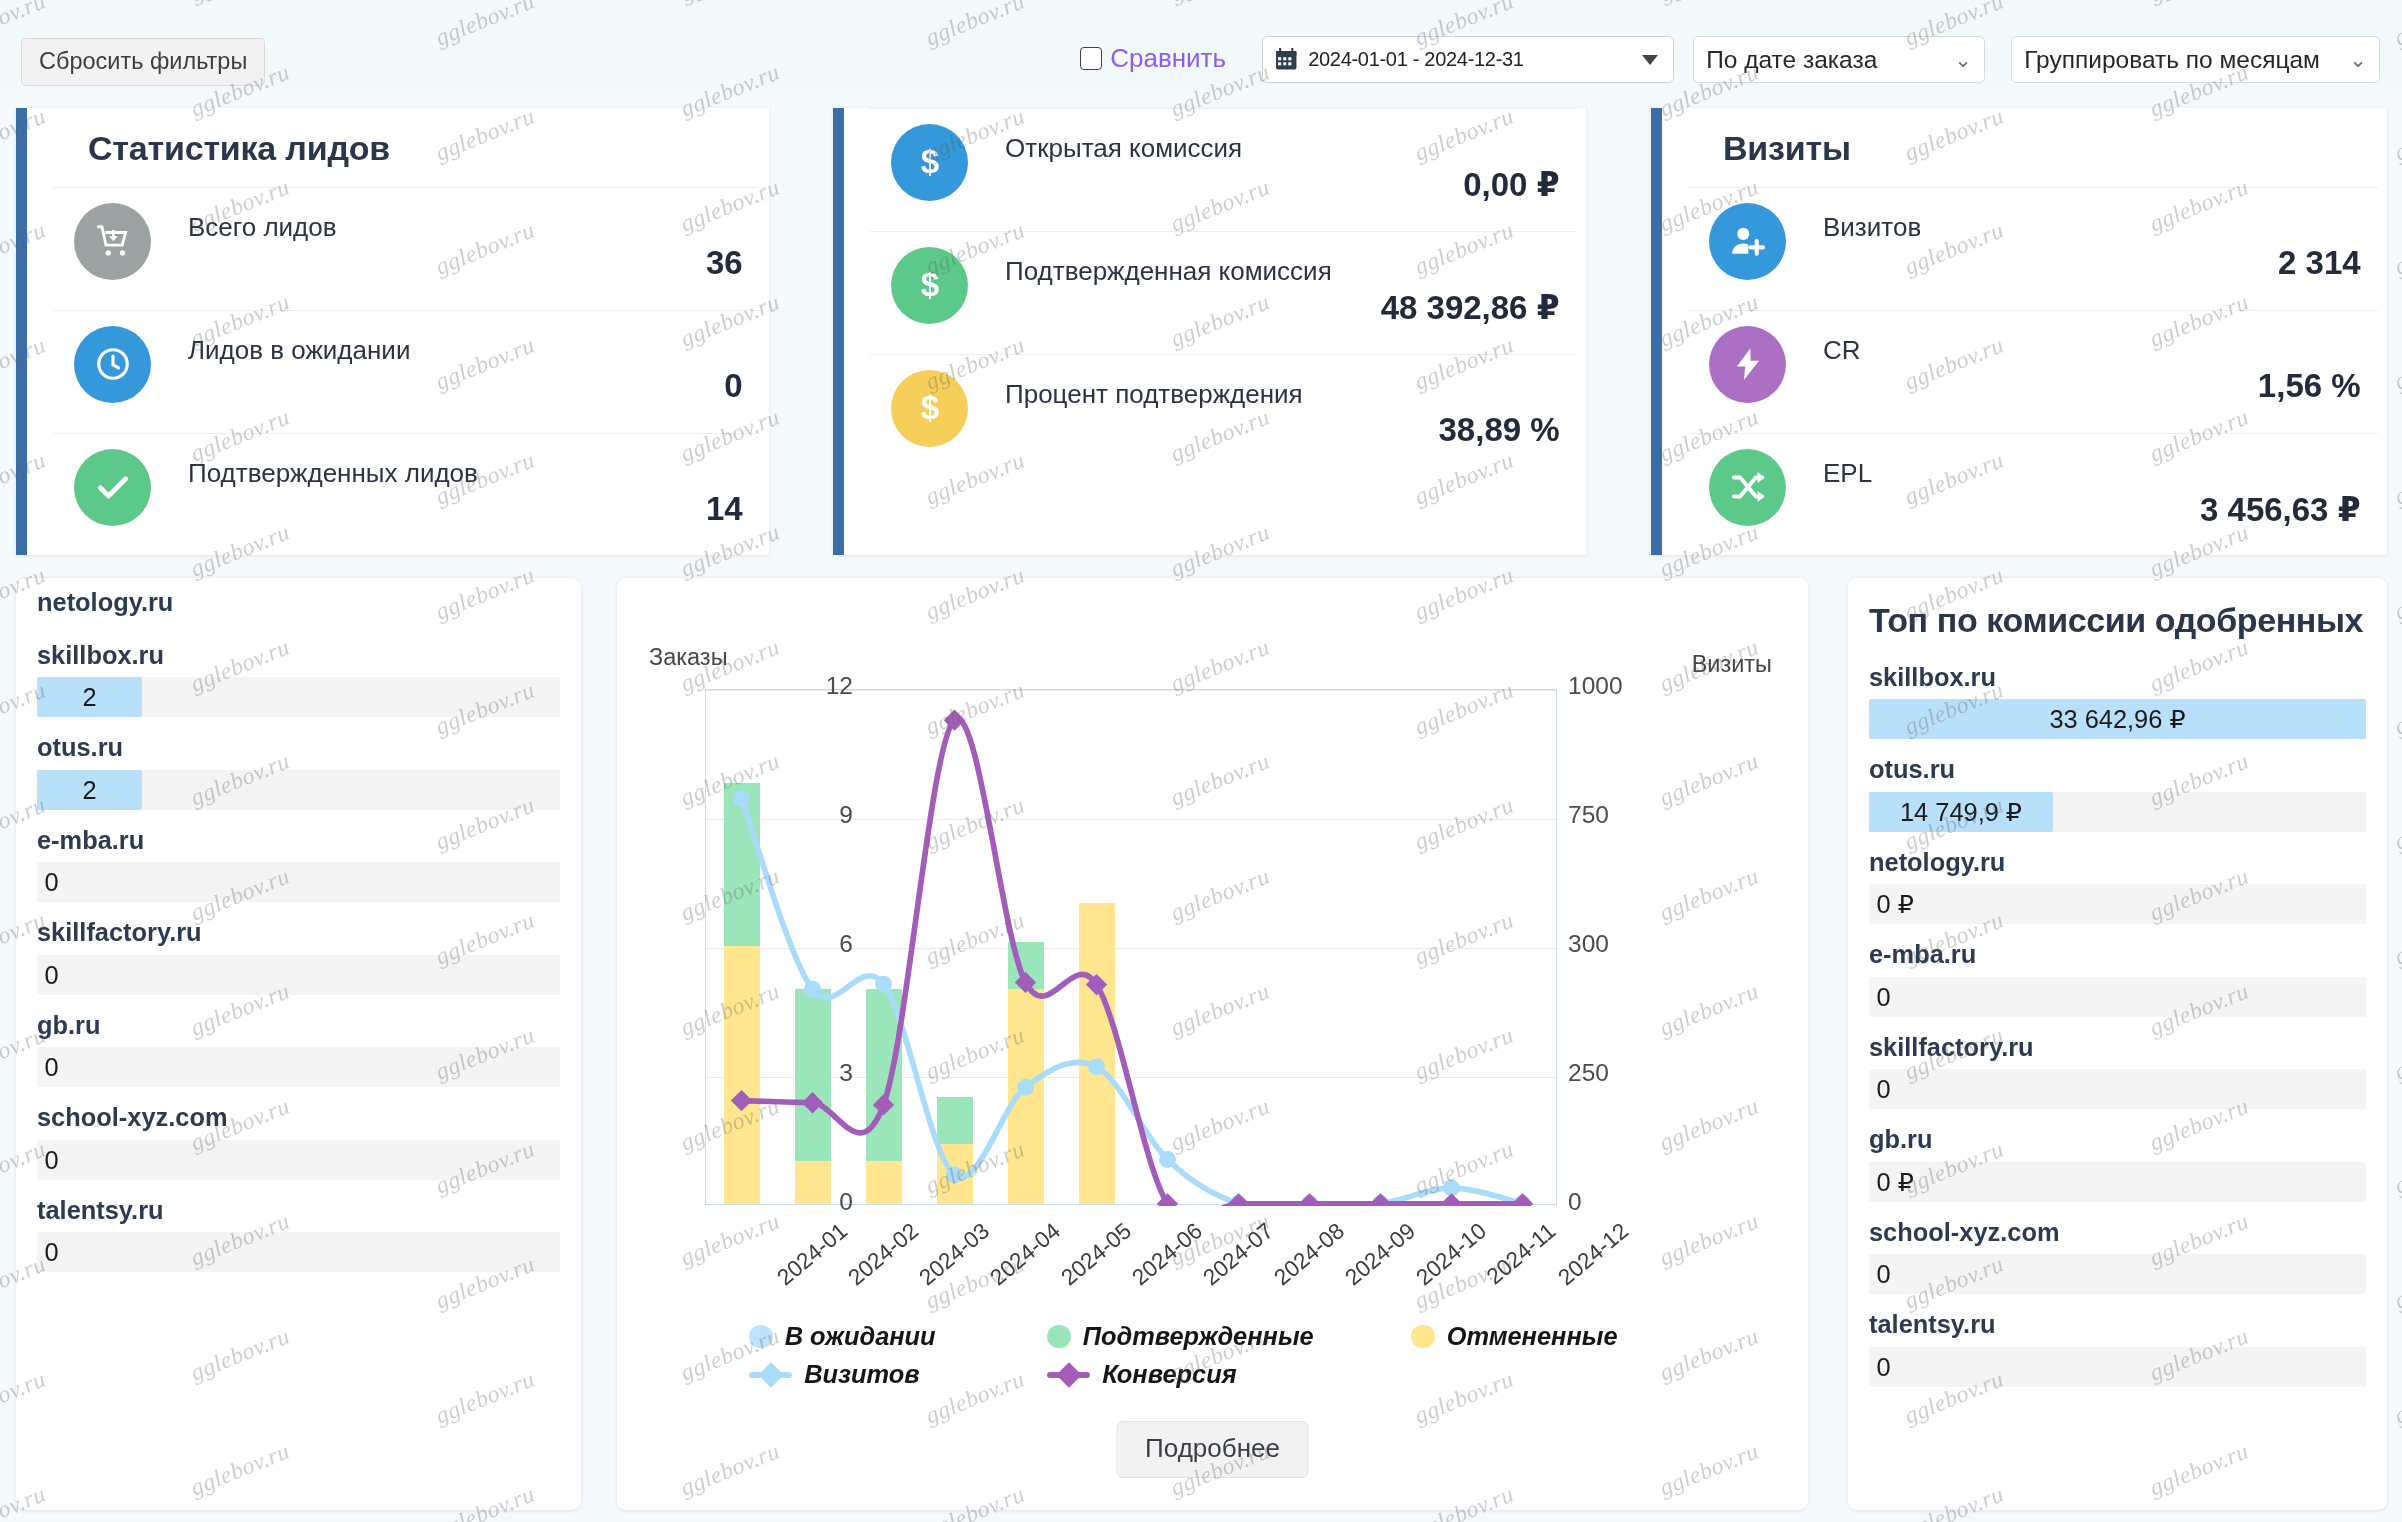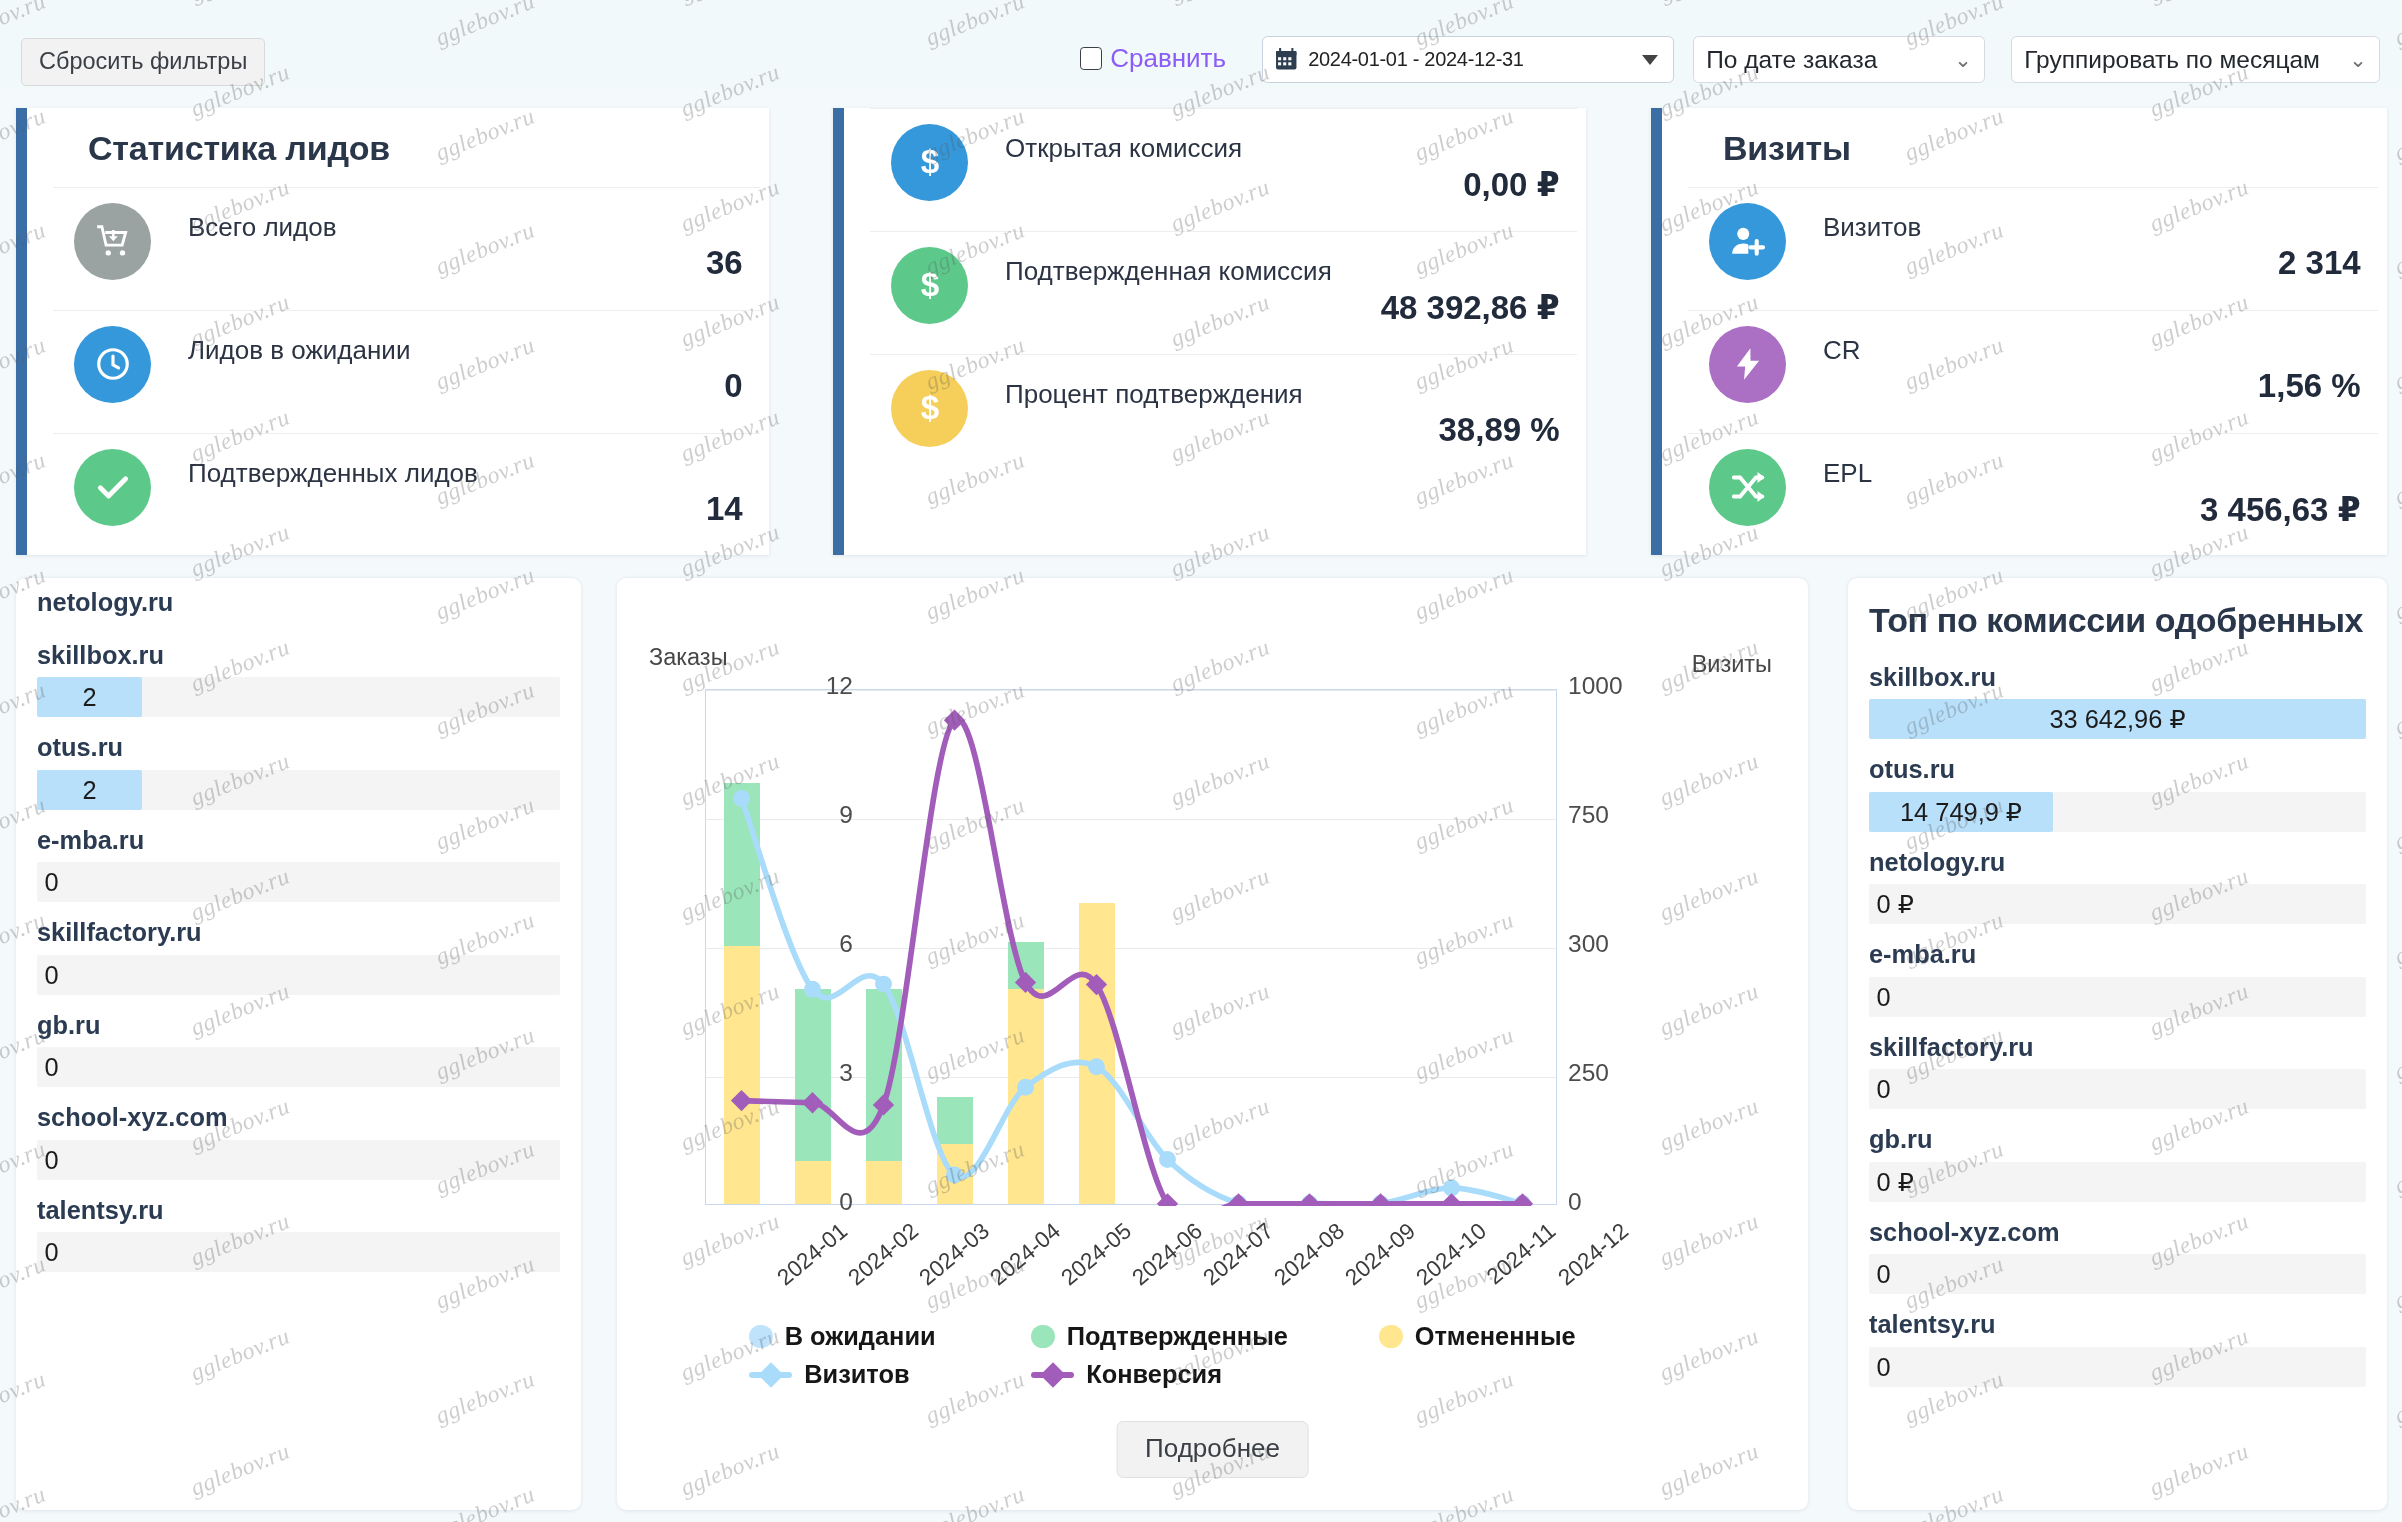--- a/index.html
+++ b/index.html
@@ -180,21 +180,21 @@
   .bar-seg{ position:absolute; width:100%; }
   .seg-approved{ background:#9be5ba; }
   .seg-cancel{ background:#ffe68f; }
   .xlab{
     position:absolute;
     font-size:22.6px;color:#3c3c3c;
     transform:rotate(-40deg); transform-origin:right top;
     white-space:nowrap;
   }
   .legend{ position:absolute; left:132px; top:744px; width:942px; }
-  .legend-row{ display:flex; gap:0; margin-bottom:9.4px; }
+  .legend-row{ display:flex; gap:16px; margin-bottom:9.4px;font-style:italic; }
   .leg-item{ display:flex;align-items:center;gap:12.2px; }
   .leg-dot{ width:23.5px;height:23.5px;border-radius:50%; }
   .leg-diamond{ width:21px;height:21px; transform:rotate(45deg); }
   .leg-line{ position:relative; width:43px;height:6.6px;border-radius:3.8px;
              display:flex;align-items:center;justify-content:center; }
   .leg-line .leg-diamond{ position:absolute; width:18px;height:18px; }
   .leg-text{ font-size:25.4px;font-weight:bold;color:#161616; white-space:nowrap;}
   .btn-more{
     position:absolute; left:50%; transform:translateX(-50%); top:843px;
     padding:11.3px 28px 13px; font-size:26px;color:#3a3f45;

